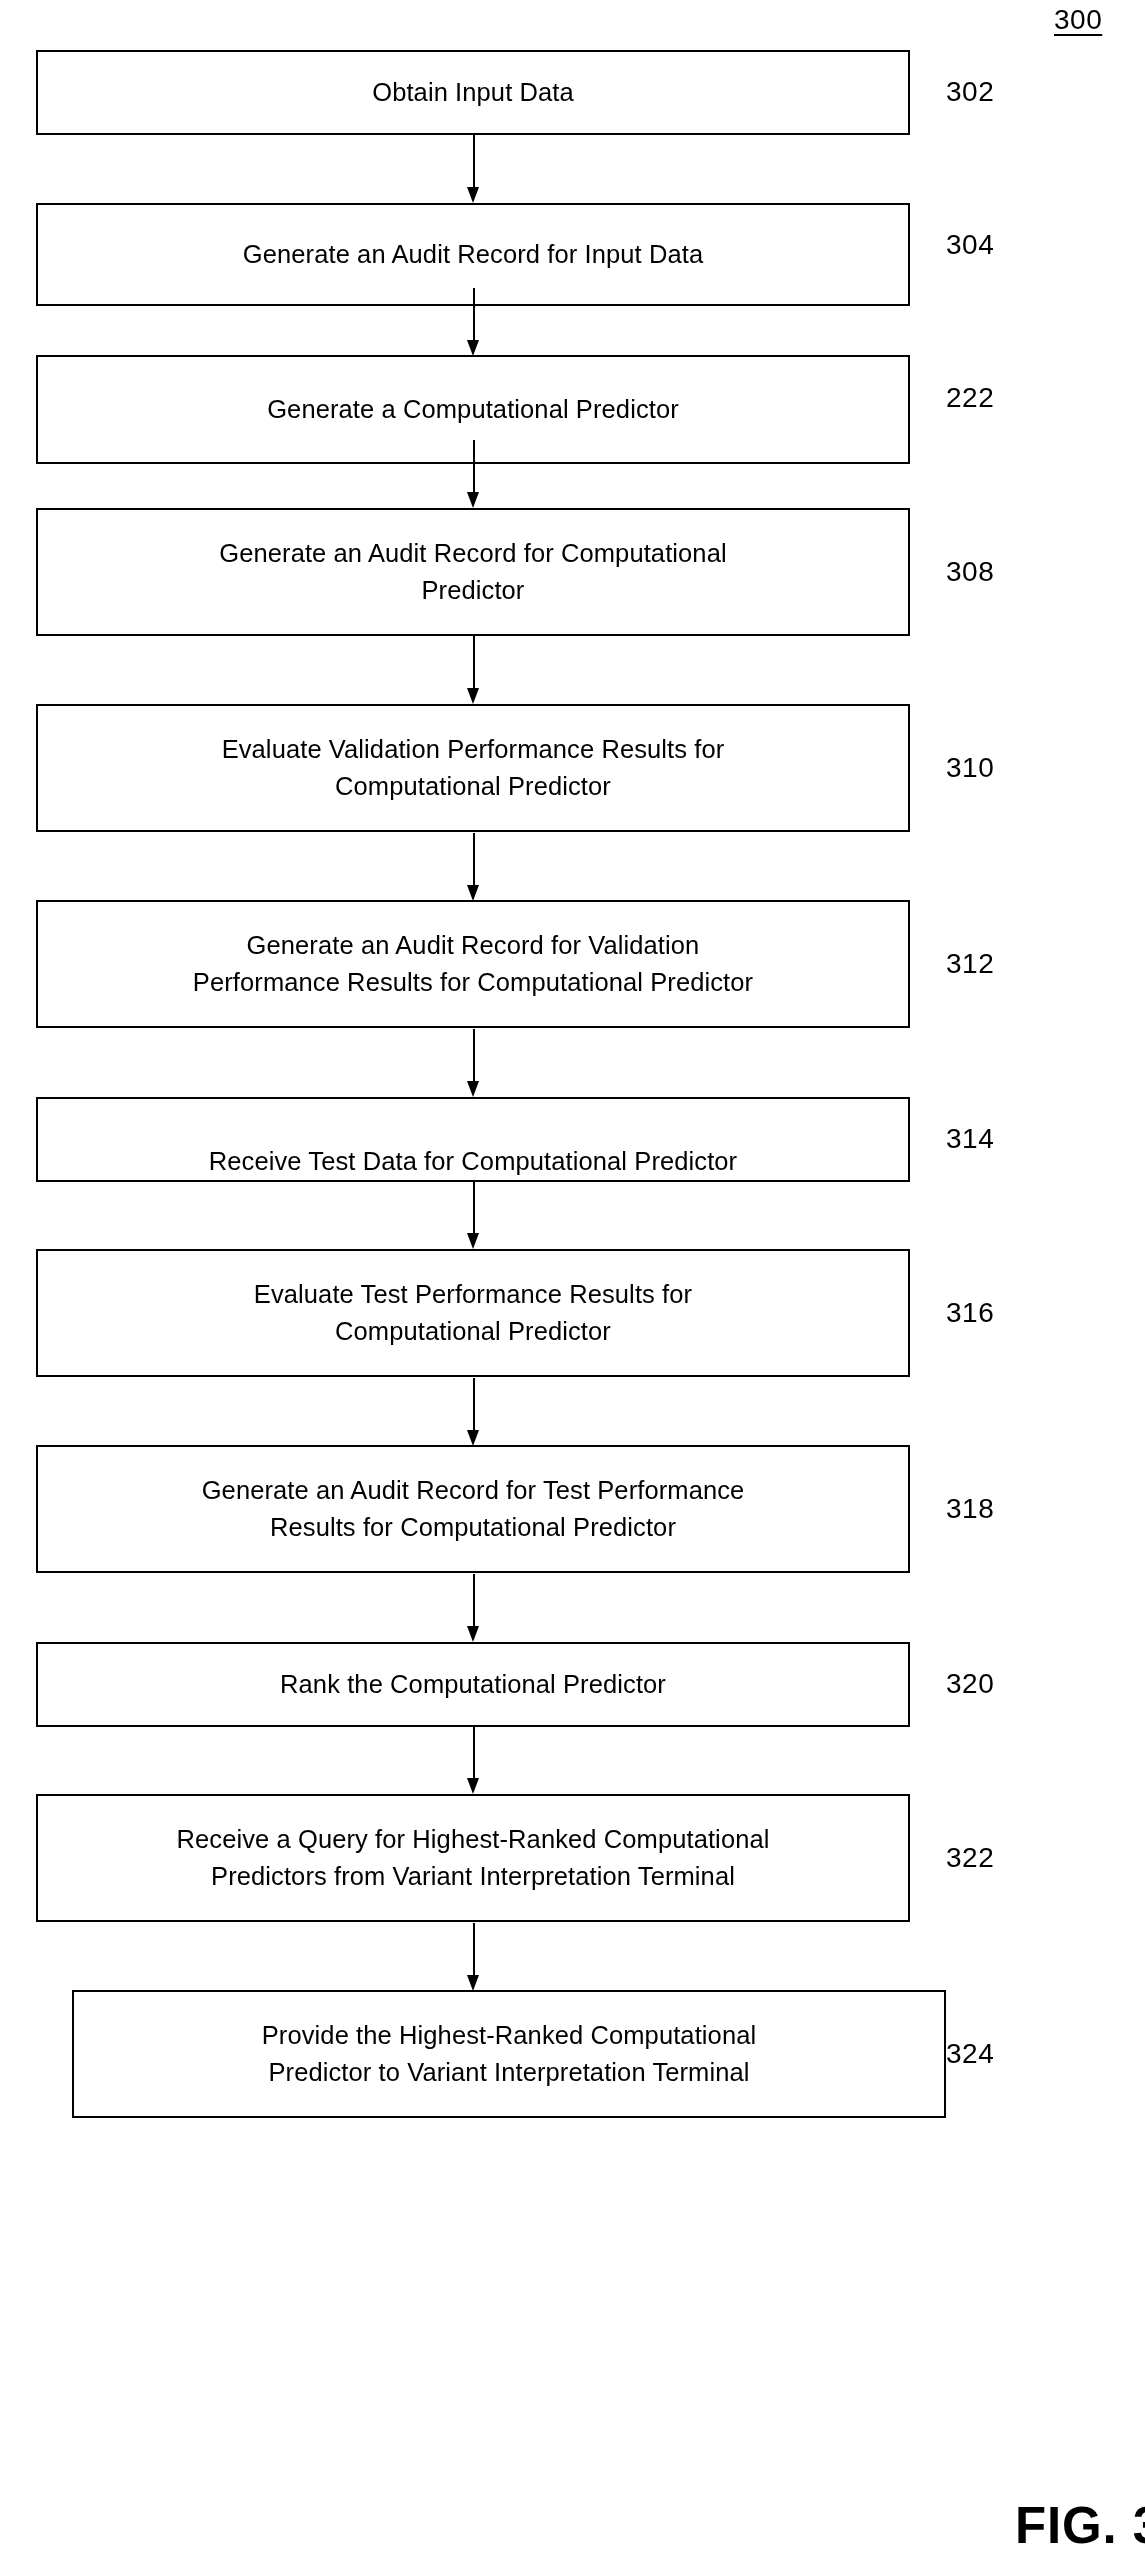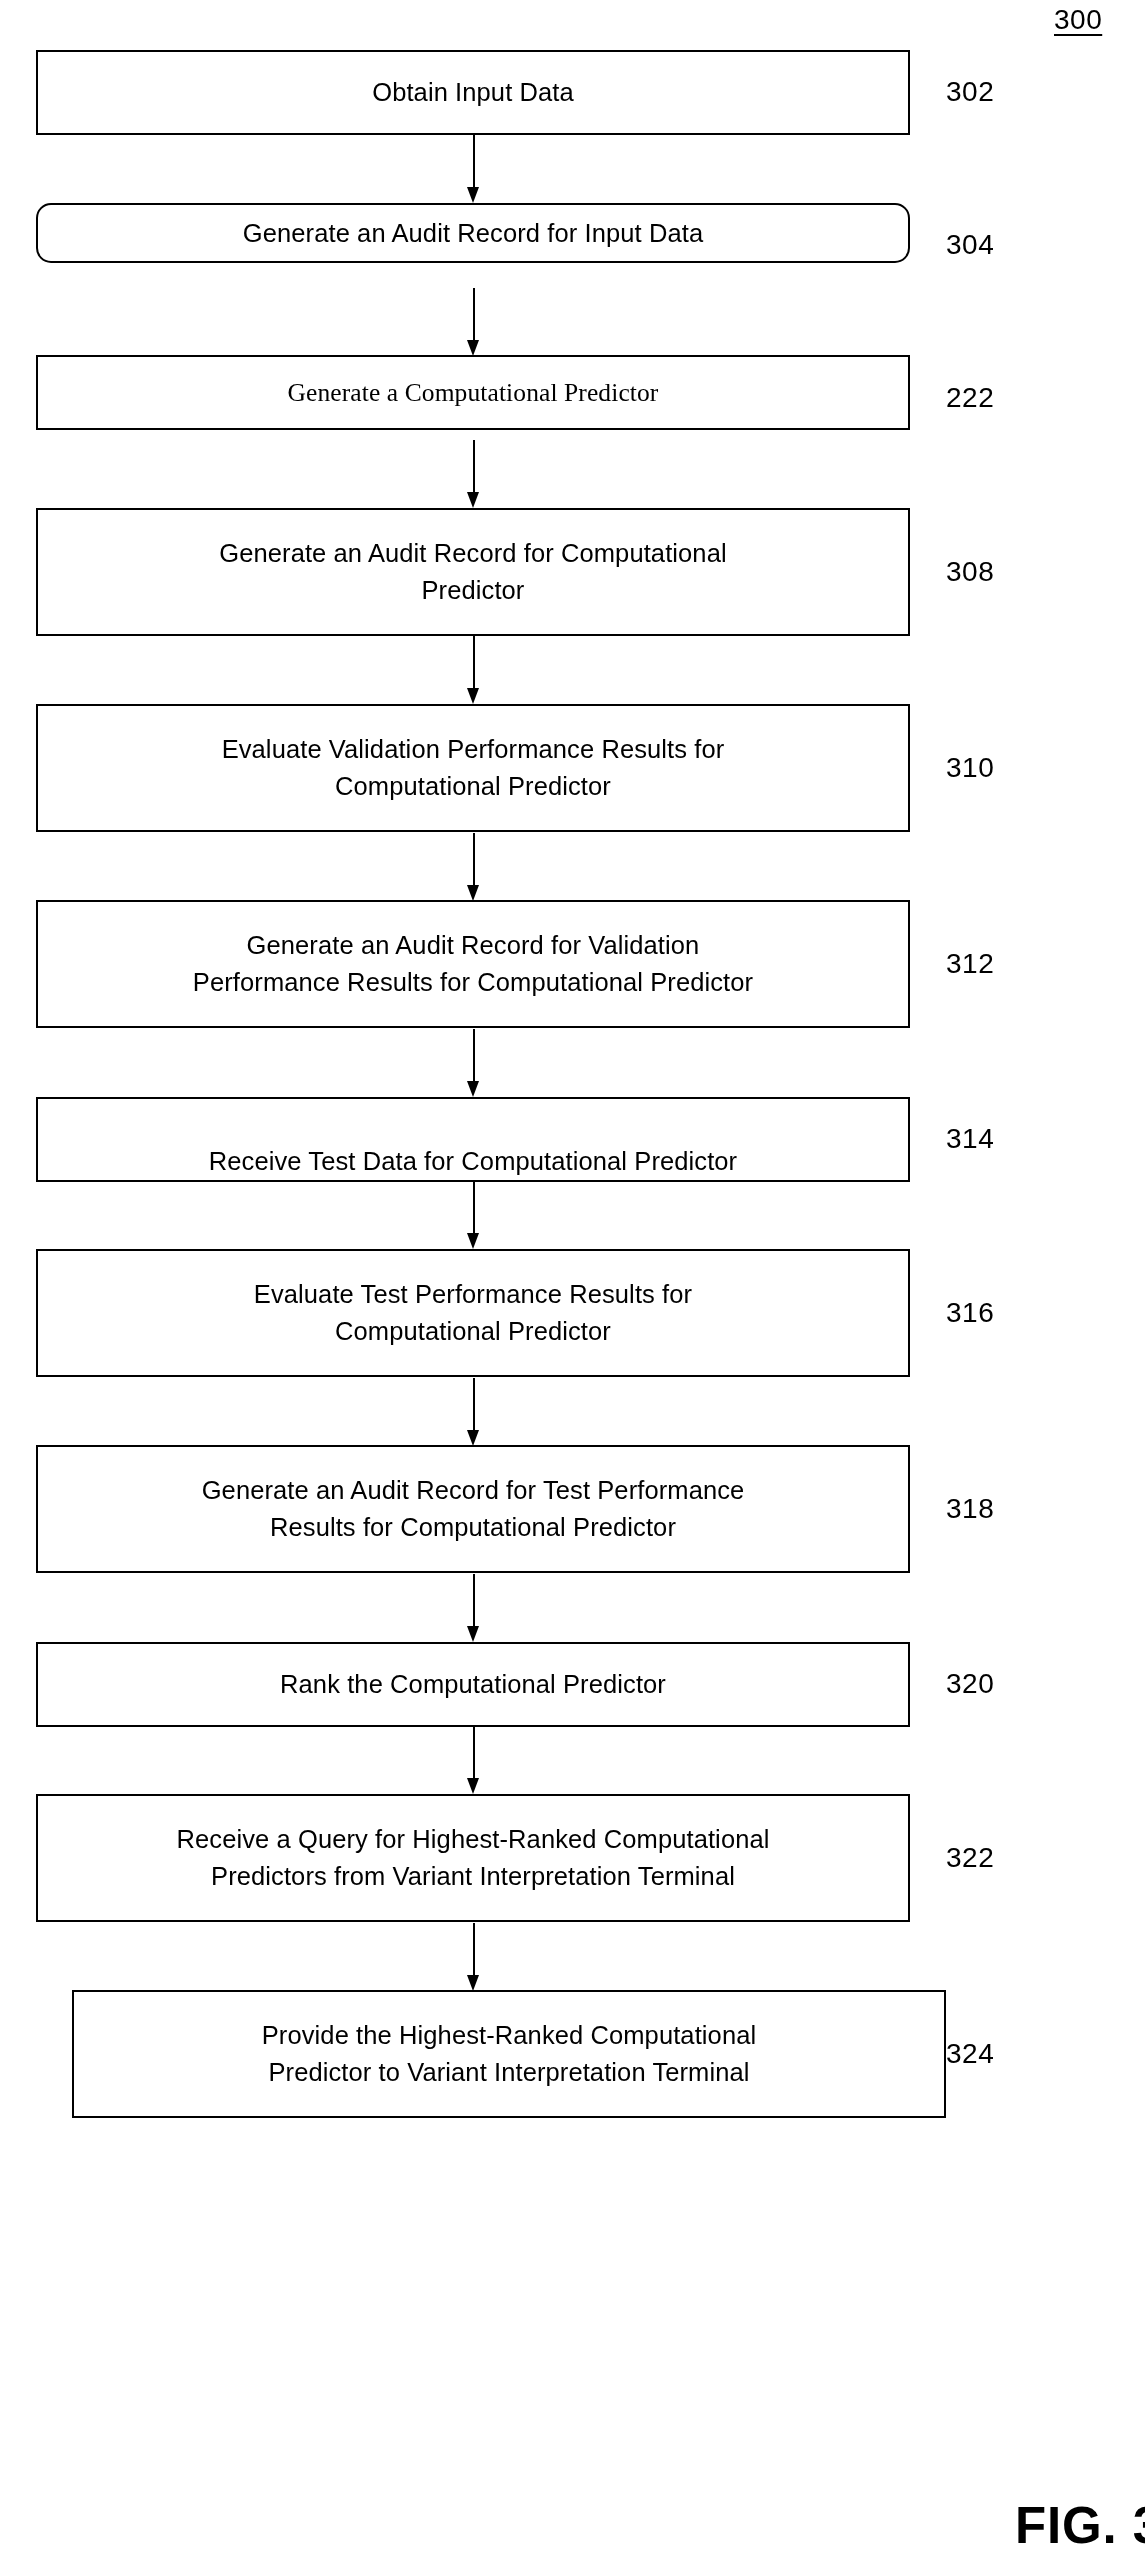--- a/index.html
+++ b/index.html
@@ -124,31 +124,31 @@
       <div class="step-box" style="top: 50px; height: 85px;">
         <div class="step-text">Obtain Input Data</div>
       </div>
       <div class="step-num" style="top: 78px;">302</div>
     </div>
     <div class="connector" style="top: 135px; height: 68px;">
       <div class="shaft" style="height: 53px;"></div>
       <div class="head"></div>
     </div>
     <div class="step-row" style="top: 0px;">
-      <div class="step-box" style="top: 203px; height: 60px; border-radius: 15px;">
+      <div class="step-box" style="top: 203px; height: 103px;">
         <div class="step-text">Generate an Audit Record for Input Data</div>
       </div>
       <div class="step-num" style="top: 231px;">304</div>
     </div>
     <div class="connector" style="top: 288px; height: 68px;">
       <div class="shaft" style="height: 53px;"></div>
       <div class="head"></div>
     </div>
     <div class="step-row" style="top: 0px;">
-      <div class="step-box" style="top: 355px; height: 75px; font-family: Liberation Serif, serif;">
+      <div class="step-box" style="top: 355px; height: 109px;">
         <div class="step-text">Generate a Computational Predictor</div>
       </div>
       <div class="step-num" style="top: 384px;">222</div>
     </div>
     <div class="connector" style="top: 440px; height: 68px;">
       <div class="shaft" style="height: 53px;"></div>
       <div class="head"></div>
     </div>
     <div class="step-row" style="top: 0px;">
       <div class="step-box" style="top: 508px; height: 128px;">

